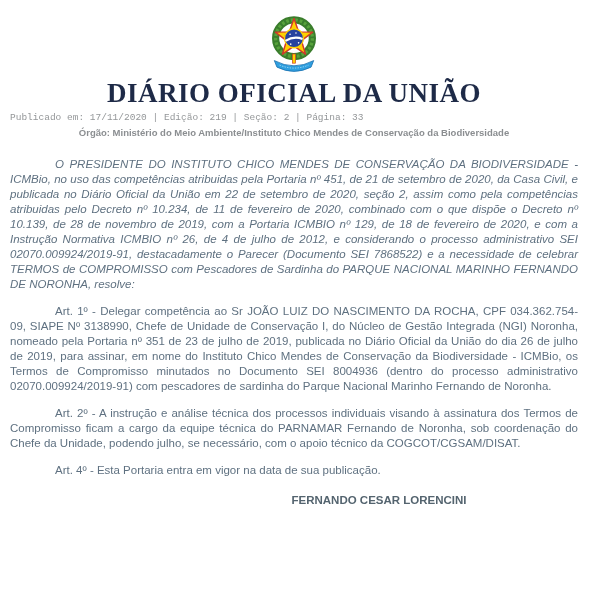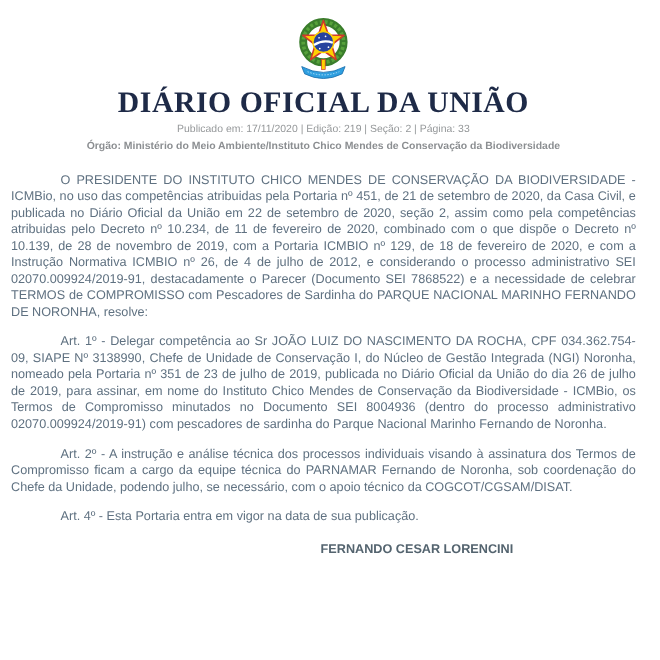--- a/index.html
+++ b/index.html
@@ -24,23 +24,24 @@
   .gazette-title {
     text-align: center;
     font-family: "Liberation Serif", serif;
     font-weight: 700;
     font-size: 27px;
     letter-spacing: 0.5px;
     color: #1e2a47;
     margin: 3px 0 3px 0;
   }
   .meta-line {
-    text-align: center;
+    text-align: left;
     font-size: 9.5px;
     color: #949799;
+    font-family: Liberation Mono, monospace;
   }
   .organ-line {
     text-align: center;
     font-size: 9.5px;
     font-weight: 700;
     color: #8b8e91;
     margin-top: 4px;
   }
   .article-title {
     text-align: center;
@@ -56,20 +57,21 @@
     line-height: 15px;
     color: #5f7181;
     text-align: justify;
   }
   .body-text p {
     margin: 12px 0 0 0;
     text-indent: 45px;
   }
   .body-text p.first {
     margin-top: 0;
+    font-style: italic;
   }
   .signature {
     margin-top: 16px;
     padding-left: 170px;
     text-align: center;
     font-size: 11.5px;
     font-weight: 700;
     color: #54646f;
   }
 </style>

